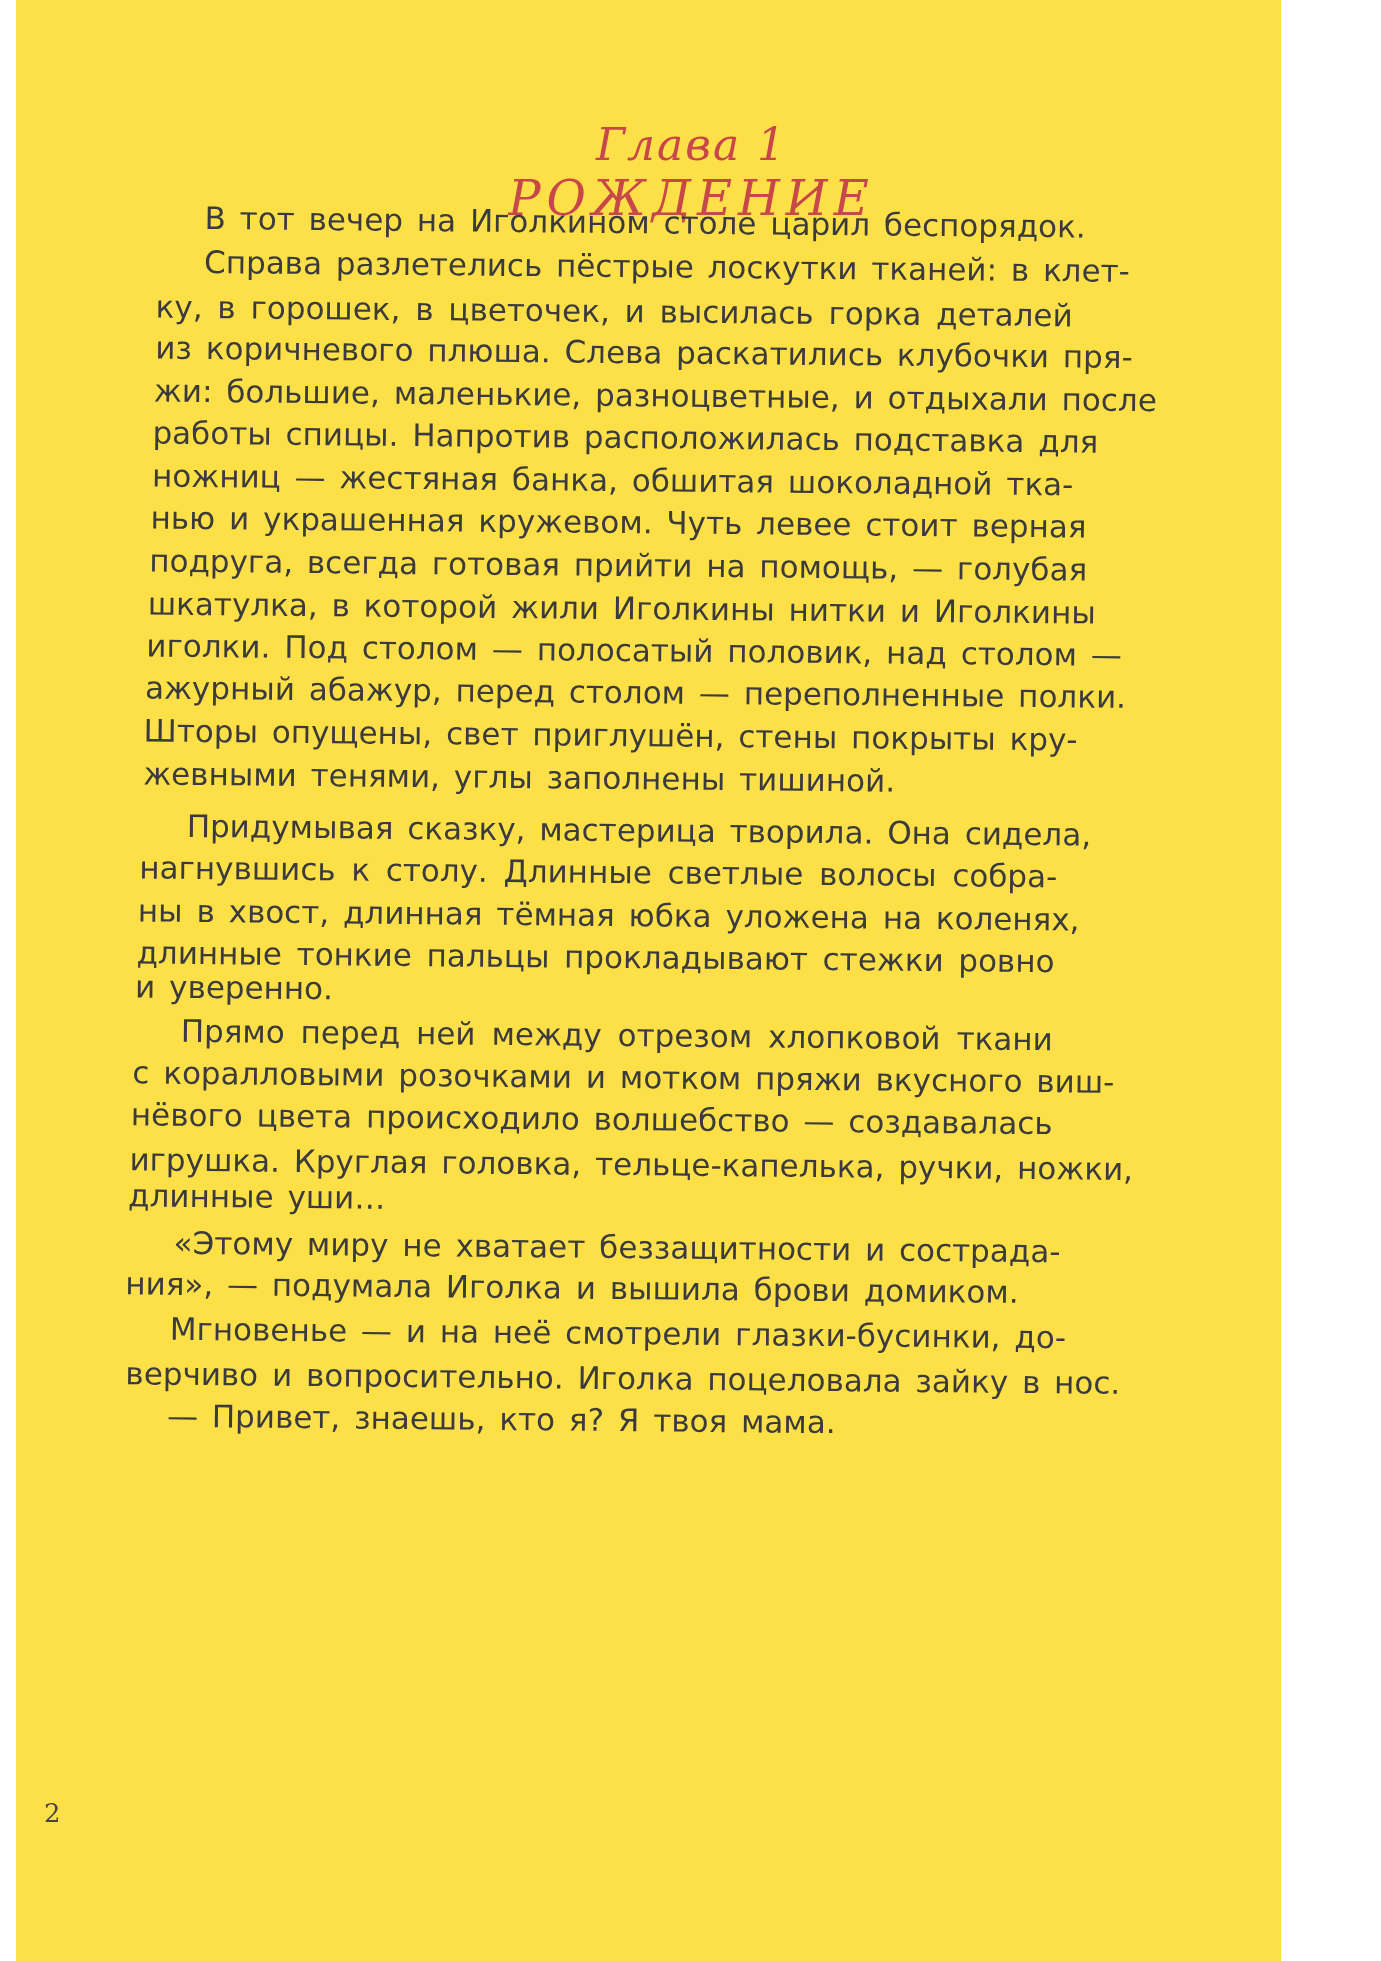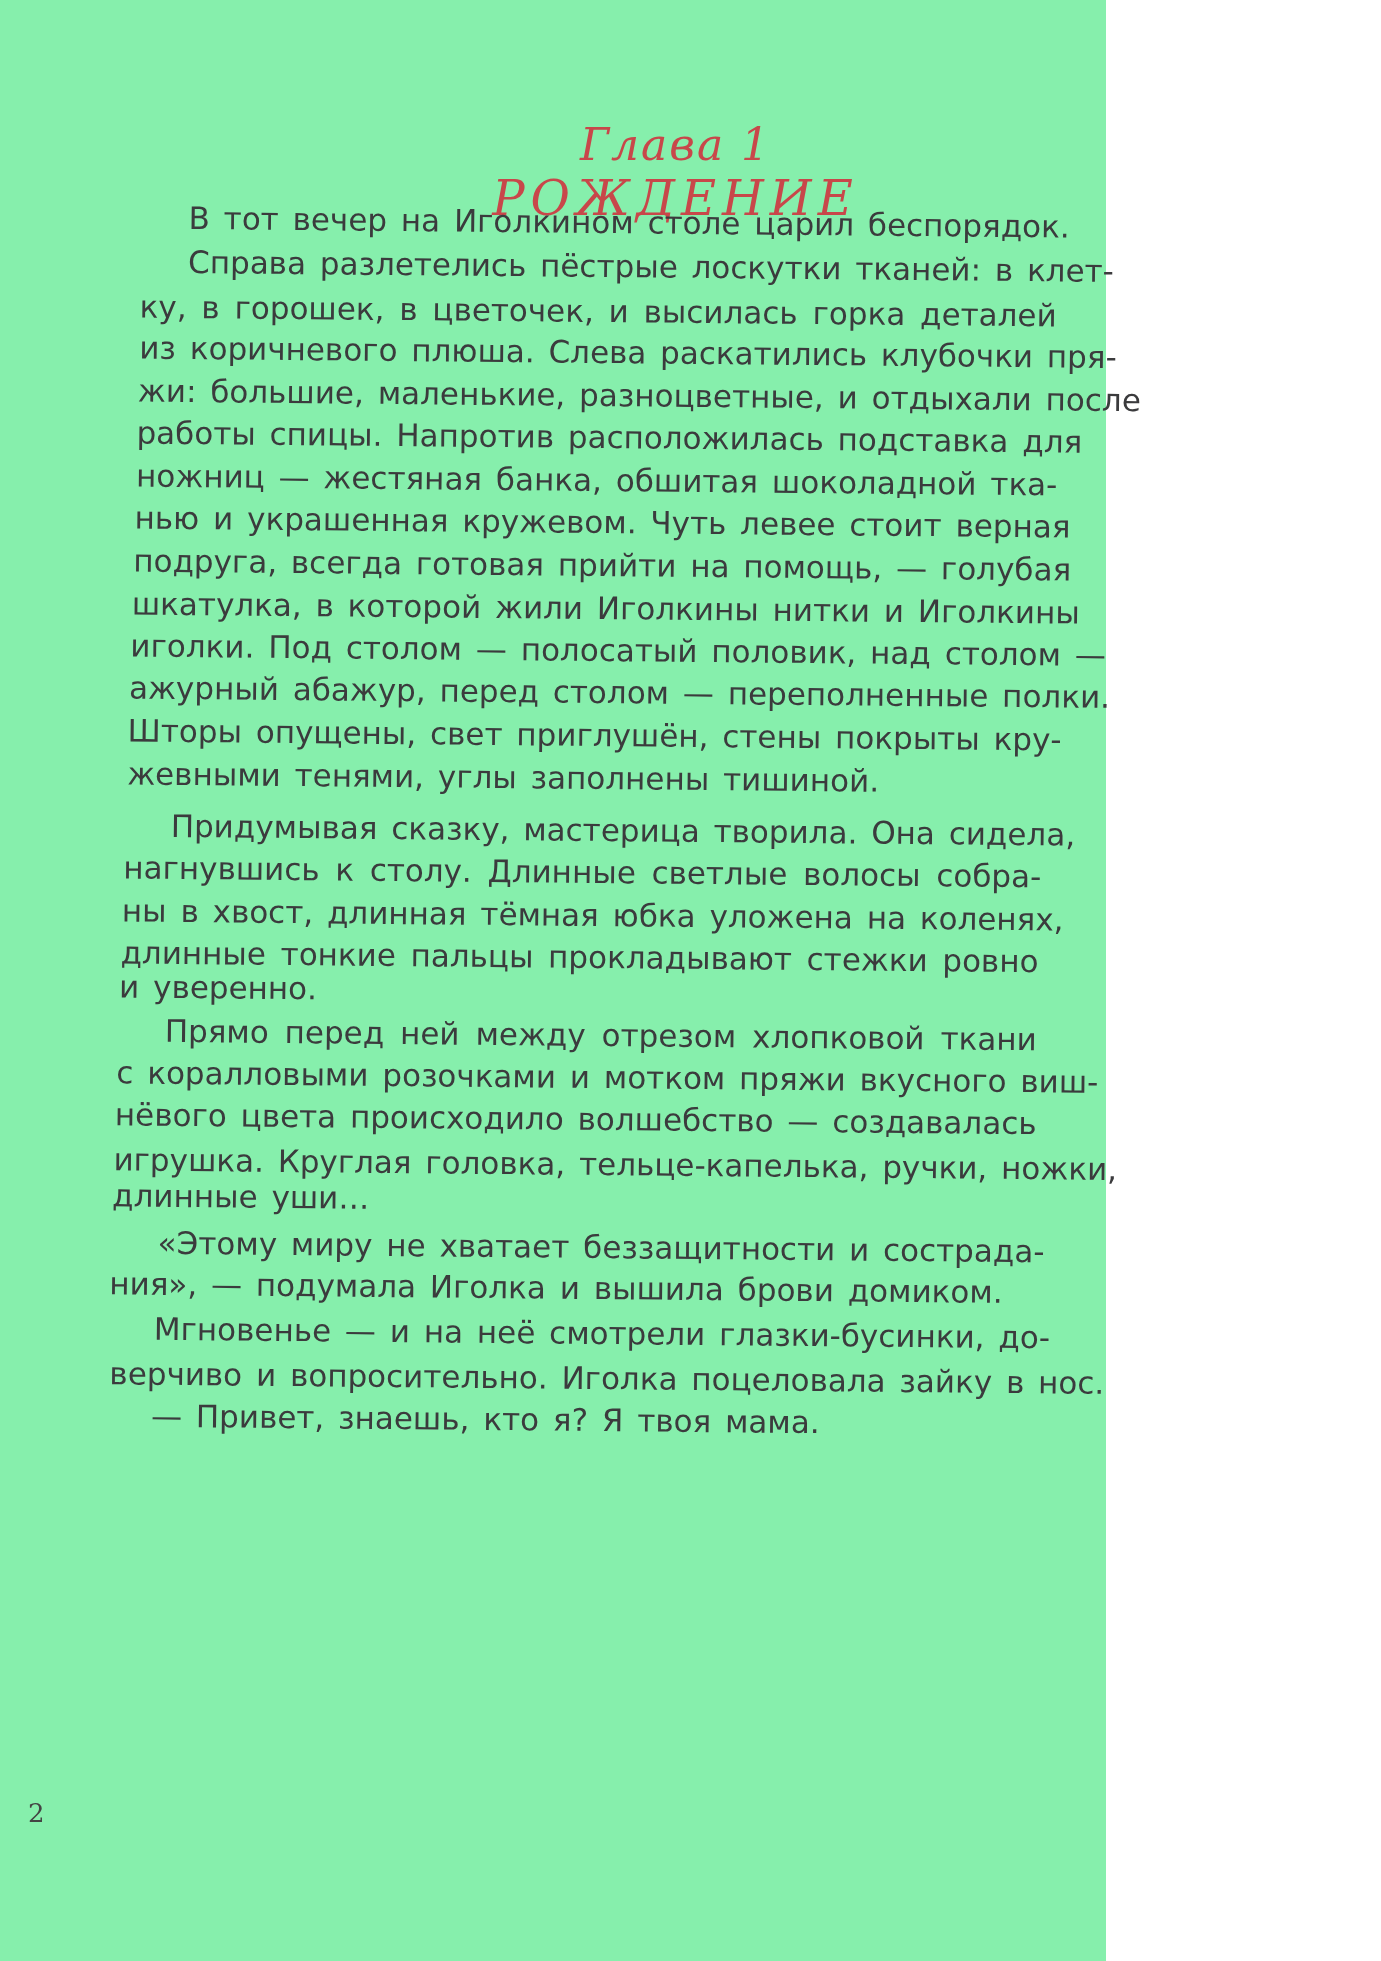--- a/index.html
+++ b/index.html
@@ -1,17 +1,17 @@
 <!DOCTYPE html>
 <html><head>
 <meta charset="utf-8">
 <style>
   html, body { margin: 0; padding: 0; background: #ffffff; }
   body { width: 1381px; height: 1961px; position: relative; overflow: hidden; }
-  .page { position: absolute; left: 0; top: 0; width: 1106px; height: 1961px; background: #86efac; }
+  .page { position: absolute; left: 16px; top: 0; width: 1265px; height: 1961px; background: #fde047; }
   .heading {
     position: absolute; left: 0; width: 1381px; text-align: center;
     color: #c8474a; font-family: "DejaVu Serif", serif; font-style: italic;
     letter-spacing: 2px;
   }
   .chapter { top: 120px; font-size: 44px; line-height: 50px; transform: translateX(-15px); }
   .title { top: 170px; font-size: 48px; line-height: 56px; letter-spacing: 6px; transform: translateX(-15px); }
   .body-text {
     position: absolute; left: 0; top: 0; width: 1381px; height: 1961px;
     transform-origin: 600px 800px; transform: rotate(0.55deg);

